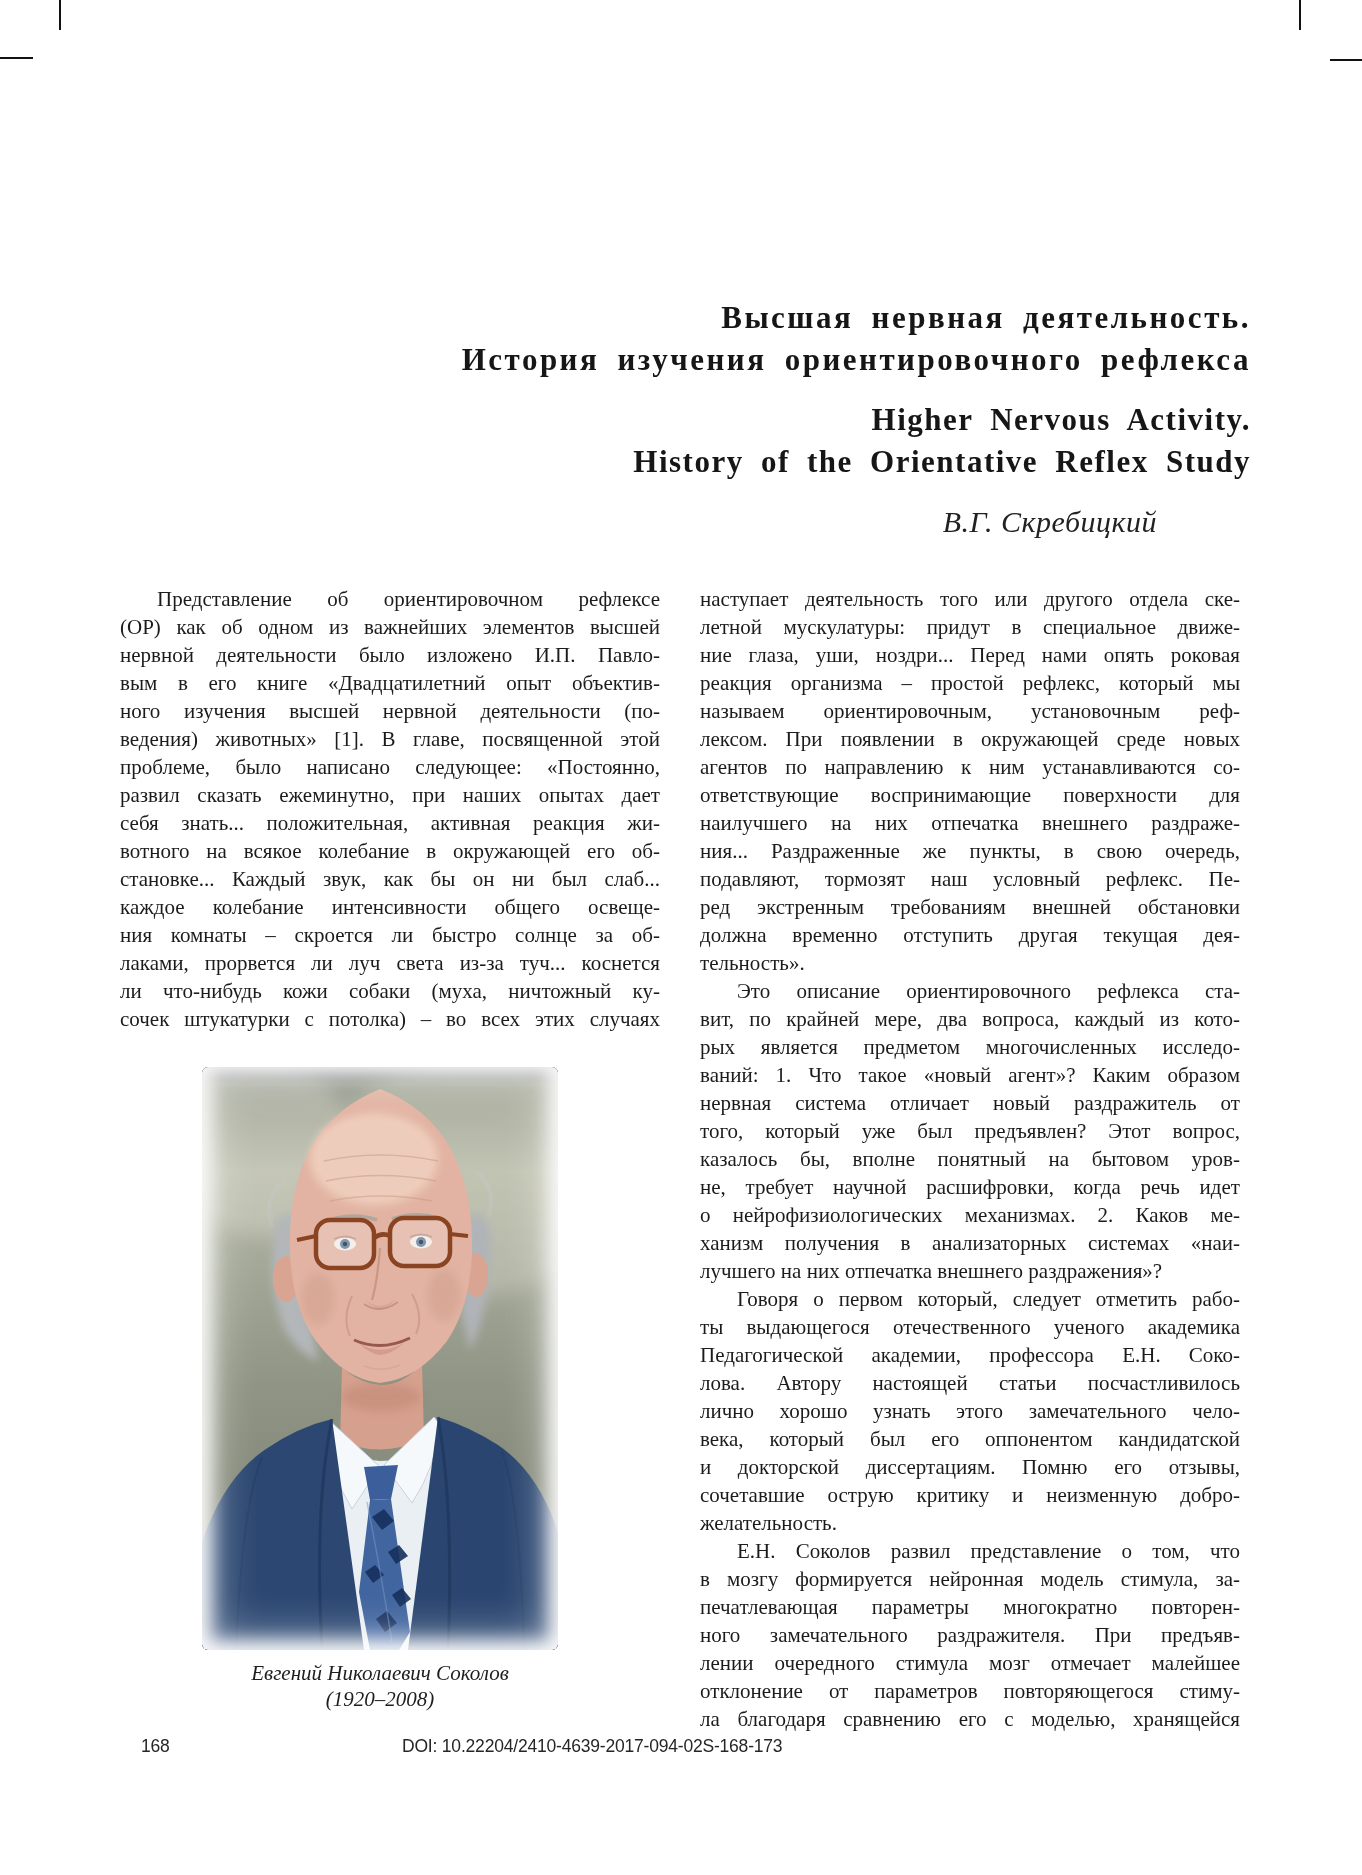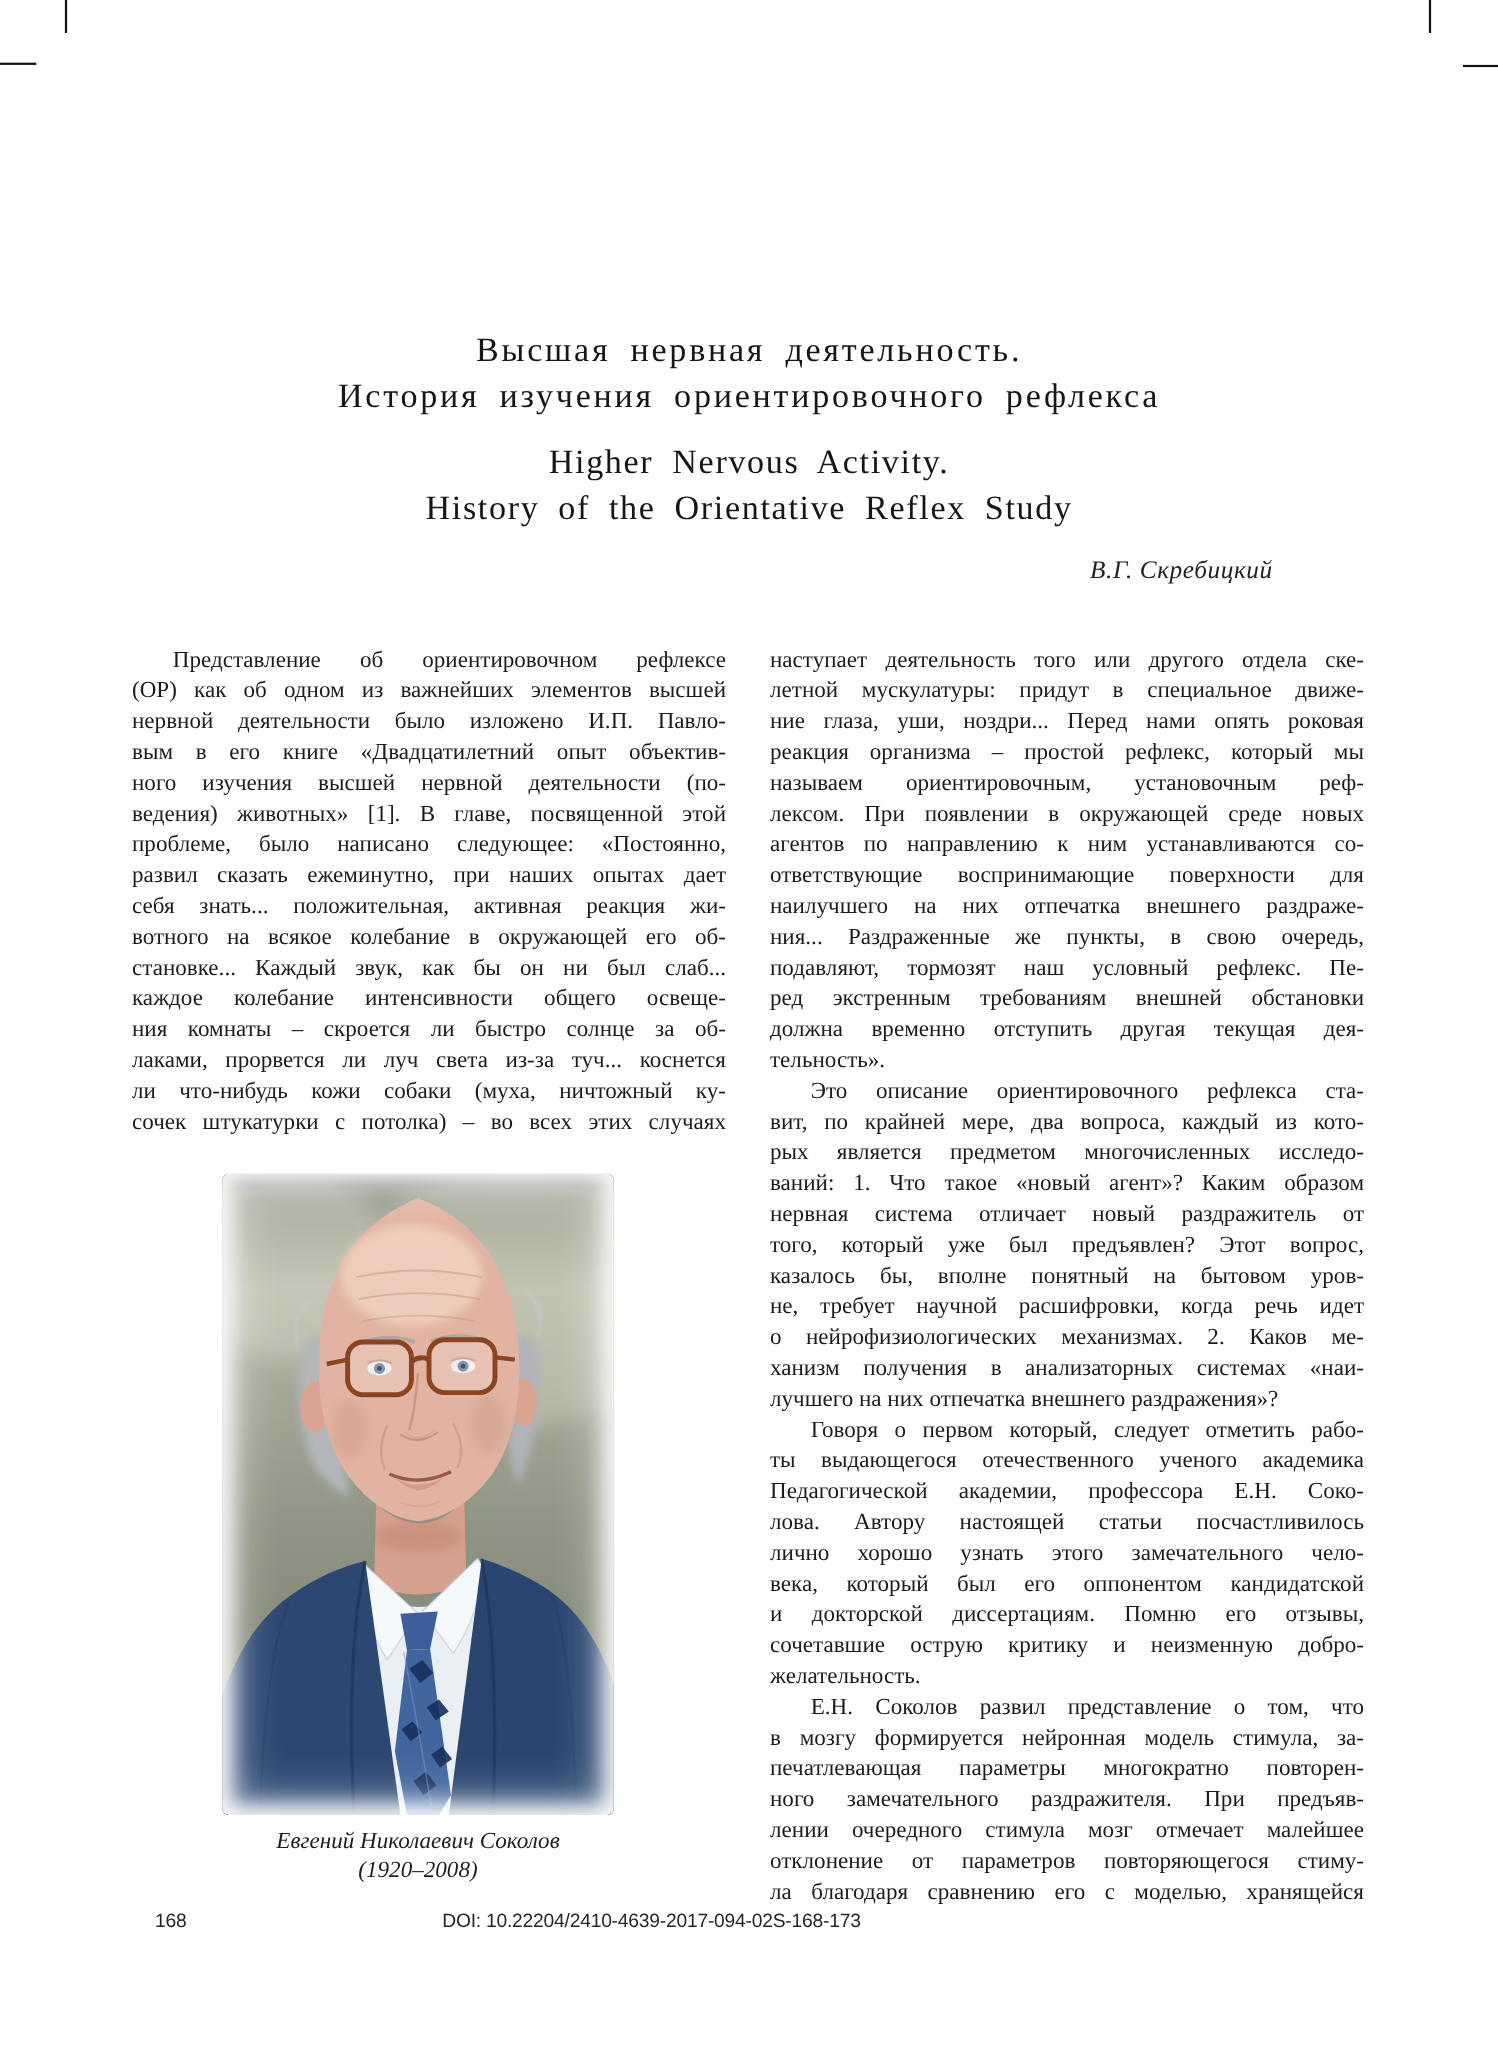--- a/index.html
+++ b/index.html
@@ -19,37 +19,37 @@
   .crop { position: absolute; background: #121212; }
   .crop.tl-v { left: 59px;  top: 0;    width: 2px;  height: 30px; }
   .crop.tl-h { left: 0;     top: 57px; width: 33px; height: 2px;  }
   .crop.tr-v { left: 1299px;top: 0;    width: 2px;  height: 30px; }
   .crop.tr-h { left: 1330px;top: 59px; width: 32px; height: 2px;  }
 
   .title {
     position: absolute;
     left: 111px;
     width: 1140px;
-    text-align: center;
-    font-weight: normal;
+    text-align: right;
+    font-weight: bold;
     font-size: 31px;
     line-height: 42px;
     letter-spacing: 2.5px;
     word-spacing: 8px;
     color: #161616;
   }
   .title-ru { top: 297px; }
   .title-en { top: 399px; letter-spacing: 1.5px; }
 
   .author {
     position: absolute;
     top: 505px;
     right: 205px;
     font-style: italic;
-    font-size: 23px;
+    font-size: 30px;
     letter-spacing: 0.5px;
     color: #222;
   }
 
   .col { position: absolute; top: 585px; width: 540px; }
   .col-left  { left: 120px; }
   .col-right { left: 700px; }
 
   .line {
     height: 28px;

